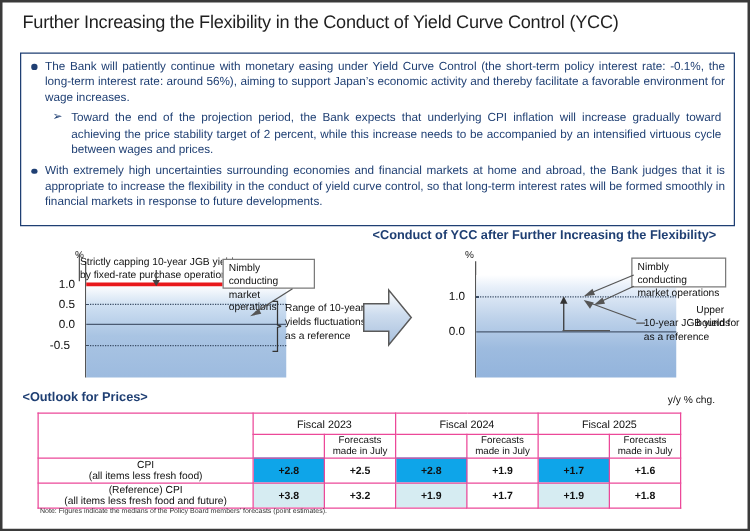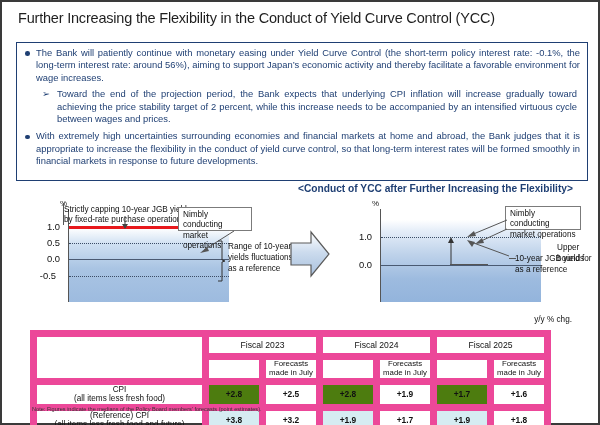--- a/index.html
+++ b/index.html
@@ -117,36 +117,36 @@
   .bigarrow{position:absolute;}
   
   .tablewrap{position:absolute;left:28px;top:328px;}
   table.outlook{
     border-collapse:collapse;
     font-size:8.4px;
     color:#111;
     table-layout:fixed;
   }
   table.outlook td{
-    border:7px solid #ec4899;
+    border:1px solid #ec4899;
     text-align:center;
     vertical-align:middle;
     padding:0;
     height:16px;
   }
   td.rowlabel{
     text-align:center;
     font-size:8.2px;
     line-height:9.6px;
     padding:1px 2px;
   }
   td.hdr{font-size:8.6px;height:15px;}
   td.subhdr{font-size:7.8px;line-height:8.8px;height:19px;}
   td.blank{border:none;}
-  .cell-dark{background:#4d7c0f;font-weight:bold;}
+  .cell-dark{background:#0ea5e9;font-weight:bold;}
   .cell-light{background:#d6ecf2;font-weight:bold;}
   .cell-white{background:#ffffff;font-weight:bold;}
   .yychg{
     position:absolute;right:26px;top:313px;
     font-size:8.2px;color:#111;
   }
   .note{
     position:absolute;left:30px;top:404px;
     font-size:5.6px;color:#333;
   }
@@ -278,20 +278,21 @@
 
   <div class="plaintext" style="left:513px;top:241px;margin-left:42px;">Upper bound for</div>
   <div class="plaintext" style="left:513px;top:252px;">10-year JGB yields</div>
   <div class="plaintext" style="left:513px;top:263px;">as a reference</div>
   <div class="labelline" style="left:507px;top:256px;width:7px;height:1px;"></div>
   <svg style="position:absolute;left:455px;top:236px;" width="54" height="20">
     <line x1="52" y1="18" x2="14" y2="4" stroke="#555" stroke-width="1"></line>
     <polygon points="10,2 18,4 15,9" fill="#555"></polygon>
   </svg>
 
+  <div class="sechead" style="left:16px;top:311px;">&lt;Outlook for Prices&gt;</div>
 
   <div class="yychg">y/y % chg.</div>
 
   <div class="tablewrap">
     <table class="outlook">
       <colgroup>
         <col style="width:172px">
         <col style="width:57px">
         <col style="width:57px">
         <col style="width:57px">

